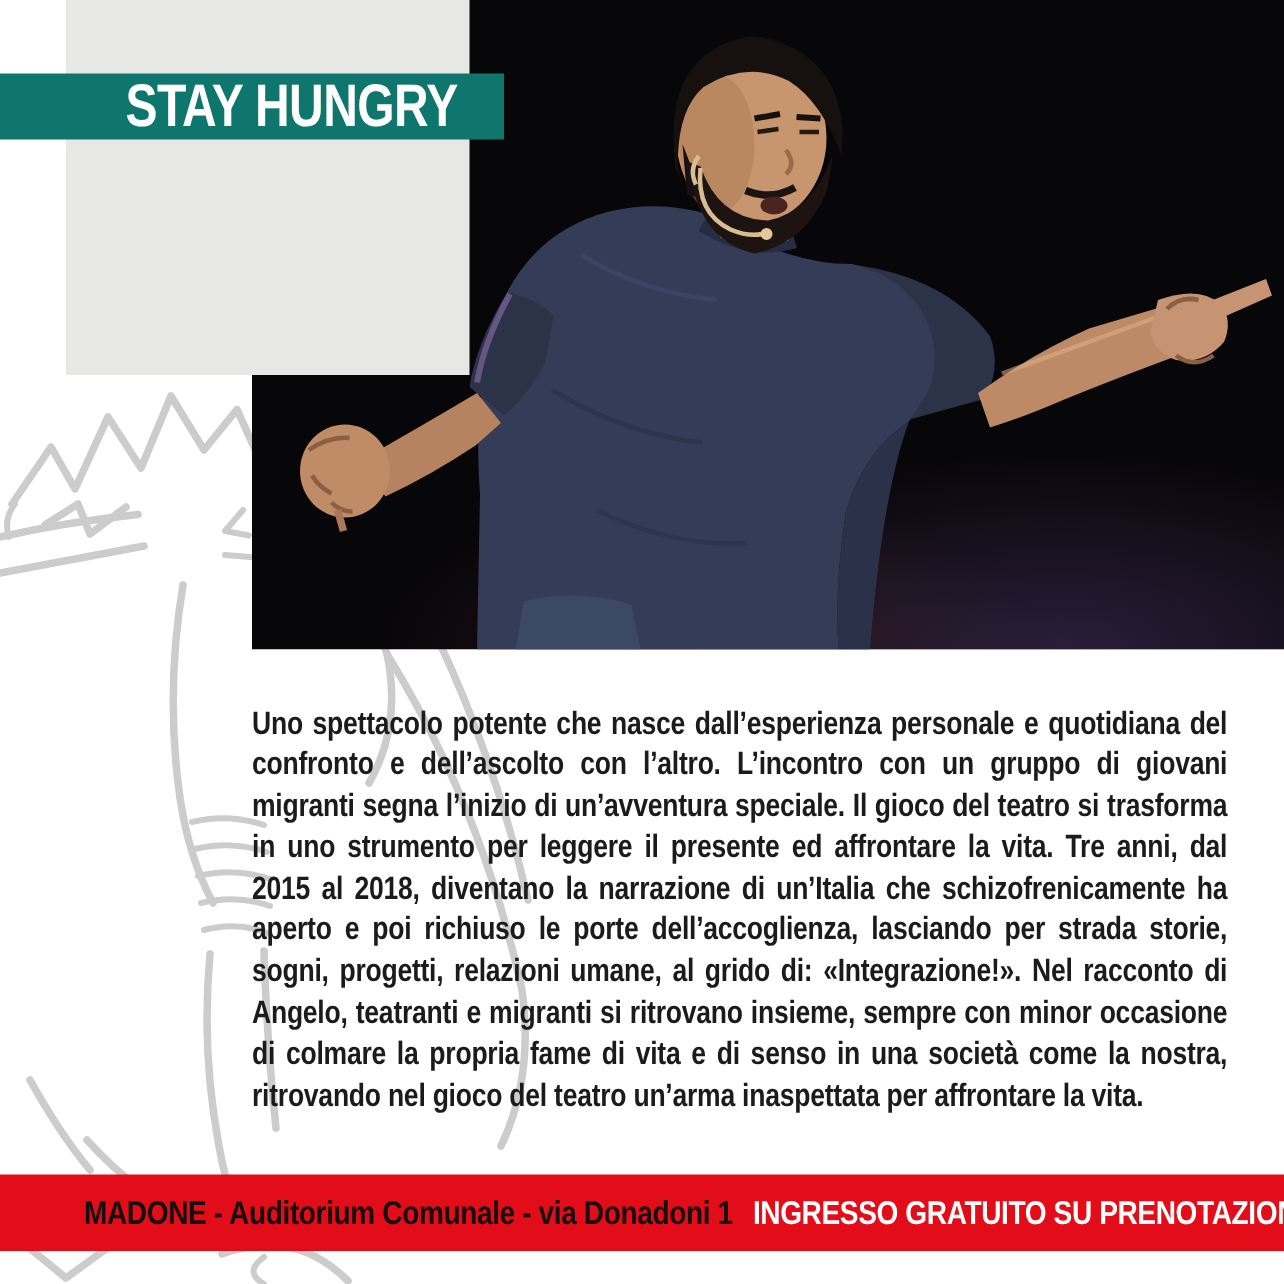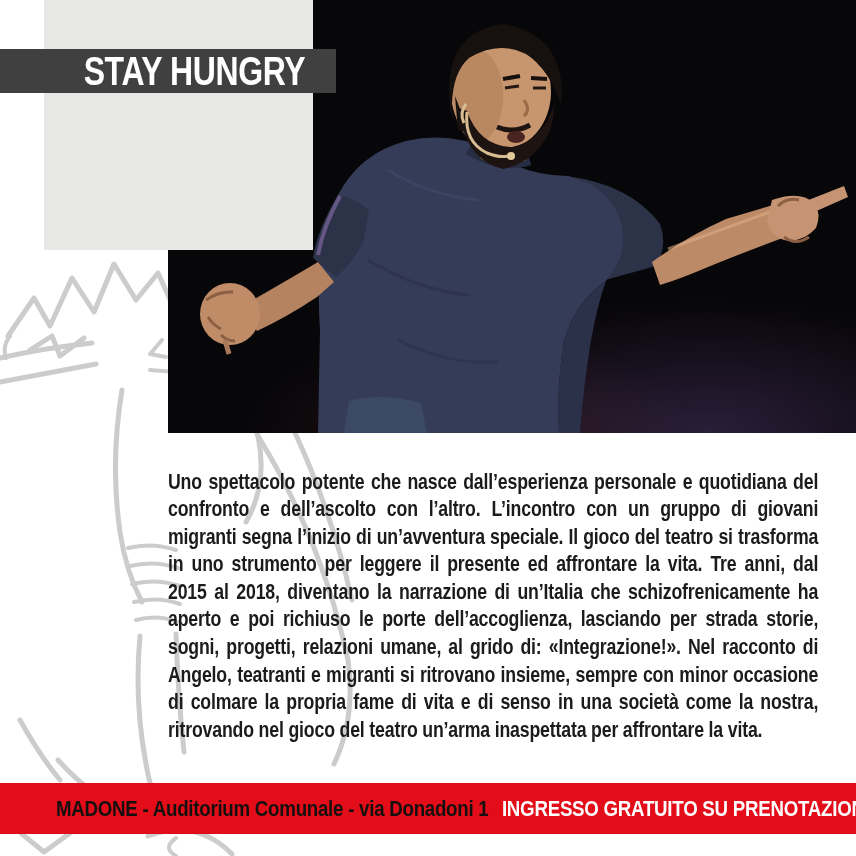--- a/index.html
+++ b/index.html
@@ -15,21 +15,21 @@
   .infobox{
     position:absolute;left:44px;top:0;width:269px;height:250px;
     background:#e7e7e5;z-index:2;
   }
   .date-line{
     position:absolute;left:56px;top:12px;font-size:27px;font-weight:700;
     color:#1b1b1b;letter-spacing:-0.5px;transform:scaleX(0.82);
   }
   .title-band{
     position:absolute;left:0;top:49px;width:336px;height:44px;
-    background:#404040;z-index:3;display:flex;align-items:center;
+    background:#0f766e;z-index:3;display:flex;align-items:center;
   }
   .event-title{
     margin-left:56px;font-size:40px;font-weight:700;color:#ffffff;
     letter-spacing:-0.5px;transform:scaleX(0.80);
   }
   .company{
     position:absolute;left:56px;top:98px;font-size:24px;font-weight:700;
     color:#1b1b1b;letter-spacing:-0.5px;transform:scaleX(0.82);
   }
   .credit{

